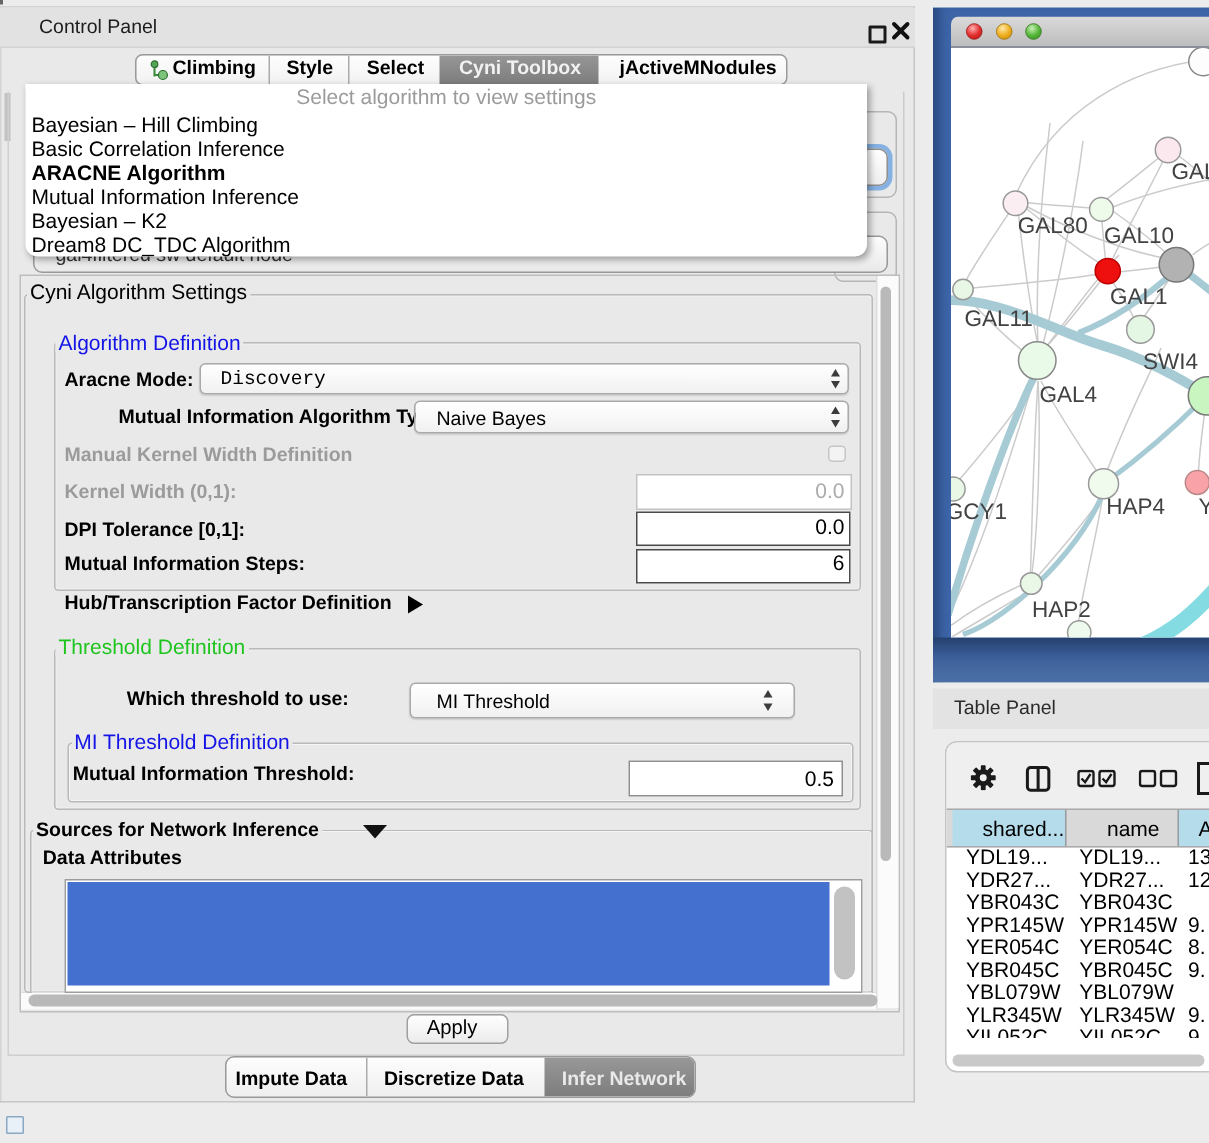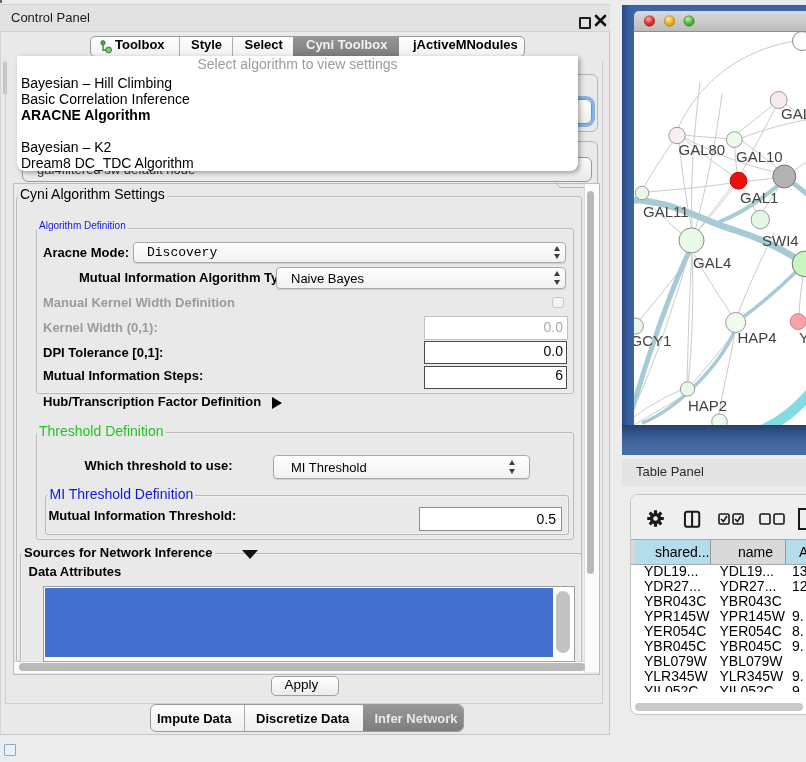--- a/index.html
+++ b/index.html
@@ -19,33 +19,33 @@
   .ctext{position:absolute;font-size:13px;line-height:1;color:#000;white-space:nowrap;}
   .spin{position:absolute;width:0;height:0;border-left:3.5px solid transparent;border-right:3.5px solid transparent;}
   .spinup{border-bottom:5px solid #3c3c3c;}
   .spindn{border-top:5px solid #3c3c3c;}
 </style>
 </head>
 <body>
 
 <div class="abs" style="left:0;top:4px;width:610px;height:731px;background:#e9e9e9;border-top:1px solid #d2d2d2;border-left:1px solid #d4d4d4;border-right:1px solid #c4c4c4;box-sizing:border-box;"></div>
 <div class="abs" style="left:0;top:5px;width:610px;height:26px;background:#e2e2e2;border-bottom:1px solid #d2d2d2;"></div>
-<div class="lbl" style="left:11px;top:11px;color:#1c1c1c;">Control Panel</div>
+<div class="lbl" style="left:26px;top:11px;color:#1c1c1c;">Control Panel</div>
 <div class="abs" style="left:578.5px;top:16.5px;width:8px;height:8px;border:2px solid #1a1a1a;border-radius:1px;"></div>
 <svg class="abs" style="left:593px;top:13px" width="15" height="15">
   <path d="M3 3 L12 12 M12 3 L3 12" stroke="#111" stroke-width="2.6" stroke-linecap="round"></path>
 </svg>
 
 <div class="abs" style="left:3px;top:62px;width:4px;height:32px;background:#c2c2c2;"></div>
 
 <div class="abs" style="left:90px;top:36px;width:433px;height:19px;border:1px solid #9a9a9a;border-radius:5px;background:linear-gradient(#fefefe,#f1f1f1);overflow:hidden;">
    <div class="abs" style="left:88px;top:0;width:1px;height:19px;background:#ababab;"></div>
    <div class="abs" style="left:141px;top:0;width:1px;height:19px;background:#ababab;"></div>
    <div class="abs" style="left:202px;top:0;width:106px;height:19px;background:linear-gradient(#969696,#7d7d7d);"></div>
-   <div class="lbl b" style="left:24px;top:1px;">Toolbox</div>
+   <div class="lbl b" style="left:24px;top:1px;">Climbing</div>
    <div class="lbl b" style="left:100px;top:1px;">Style</div>
    <div class="lbl b" style="left:153.5px;top:1px;">Select</div>
    <div class="lbl b" style="left:215px;top:1px;color:#f2f2f2;">Cyni Toolbox</div>
    <div class="lbl b" style="left:322px;top:1px;">jActiveMNodules</div>
    <svg class="abs" style="left:9px;top:2.5px" width="13" height="14">
      <line x1="3" y1="3" x2="3" y2="11" stroke="#3d8b3d" stroke-width="1.4"></line>
      <line x1="3" y1="10" x2="9" y2="10" stroke="#3d8b3d" stroke-width="1.4"></line>
      <circle cx="3" cy="2.8" r="2.2" fill="#55a555" stroke="#2c6e2c" stroke-width="0.8"></circle>
      <circle cx="8.6" cy="10" r="3" fill="#7cc47c" stroke="#2c6e2c" stroke-width="0.8"></circle>
    </svg>
@@ -62,21 +62,21 @@
 <div class="abs" style="left:13px;top:183px;width:585px;height:490px;border:1px solid #bdbdbd;"></div>
 <div class="abs" style="left:584px;top:184px;width:14px;height:488px;background:#fbfbfb;border-left:1px solid #dddddd;"></div>
 <div class="abs" style="left:586.5px;top:191px;width:7px;height:383px;background:#b9b9b9;border-radius:4px;"></div>
 <div class="abs" style="left:14px;top:661px;width:570px;height:11px;background:#fbfbfb;border-top:1px solid #dddddd;"></div>
 <div class="abs" style="left:19px;top:662.5px;width:566px;height:8px;background:#b9b9b9;border-radius:4px;"></div>
 
 <div class="etch" style="left:16px;top:196px;width:564px;height:464px;"></div>
 <div class="gtitle" style="left:18px;top:187px;font-size:14px;">Cyni Algorithm Settings</div>
 
 <div class="etch" style="left:36px;top:228px;width:536px;height:164px;"></div>
-<div class="gtitle" style="left:37px;top:220.5px;font-size:10px;color:#1414e6;">Algorithm Definition</div>
+<div class="gtitle" style="left:37px;top:220.5px;font-size:14px;color:#1414e6;">Algorithm Definition</div>
 
 <div class="lbl b" style="left:43px;top:245.5px;">Aracne Mode:</div>
 <div class="combo" style="left:133px;top:241.5px;width:431px;height:19.5px;font-family:Liberation Mono, monospace;">
   <div class="ctext" style="left:13px;top:3.5px;">Discovery</div>
   <div class="spin spinup" style="right:5.5px;top:3px;"></div>
   <div class="spin spindn" style="right:5.5px;bottom:3px;"></div>
 </div>
 
 <div class="lbl b" style="left:43px;top:271px;padding-left:36px;">Mutual Information Algorithm Type:</div>
 <div class="combo" style="left:276px;top:267px;width:288px;height:19.5px;">
@@ -335,15 +335,16 @@
   </div>
 
   <div class="abs" style="left:4px;top:208px;width:168px;height:7.5px;background:#c9c9c9;border-radius:4px;"></div>
 </div>
 
 <div class="abs" style="left:17px;top:56px;width:561px;height:115px;background:#fff;border-radius:0 0 8px 8px;box-shadow:2px 2px 5px rgba(0,0,0,0.35);">
   <div class="abs" style="left:0;top:1px;width:561px;text-align:center;color:#9b9b9b;font-size:14px;line-height:1;">Select algorithm to view settings</div>
   <div class="abs" style="left:4px;top:20.3px;font-size:14px;line-height:1;">Bayesian – Hill Climbing</div>
   <div class="abs" style="left:4px;top:36.3px;font-size:14px;line-height:1;">Basic Correlation Inference</div>
   <div class="abs b" style="left:4px;top:52.3px;font-size:14px;line-height:1;">ARACNE Algorithm</div>
+  <div class="abs" style="left:4px;top:68.3px;font-size:14px;line-height:1;">Mutual Information Inference</div>
   <div class="abs" style="left:4px;top:84.3px;font-size:14px;line-height:1;">Bayesian – K2</div>
   <div class="abs" style="left:4px;top:100.3px;font-size:14px;line-height:1;">Dream8 DC_TDC Algorithm</div>
 </div>
 
 </body></html>

